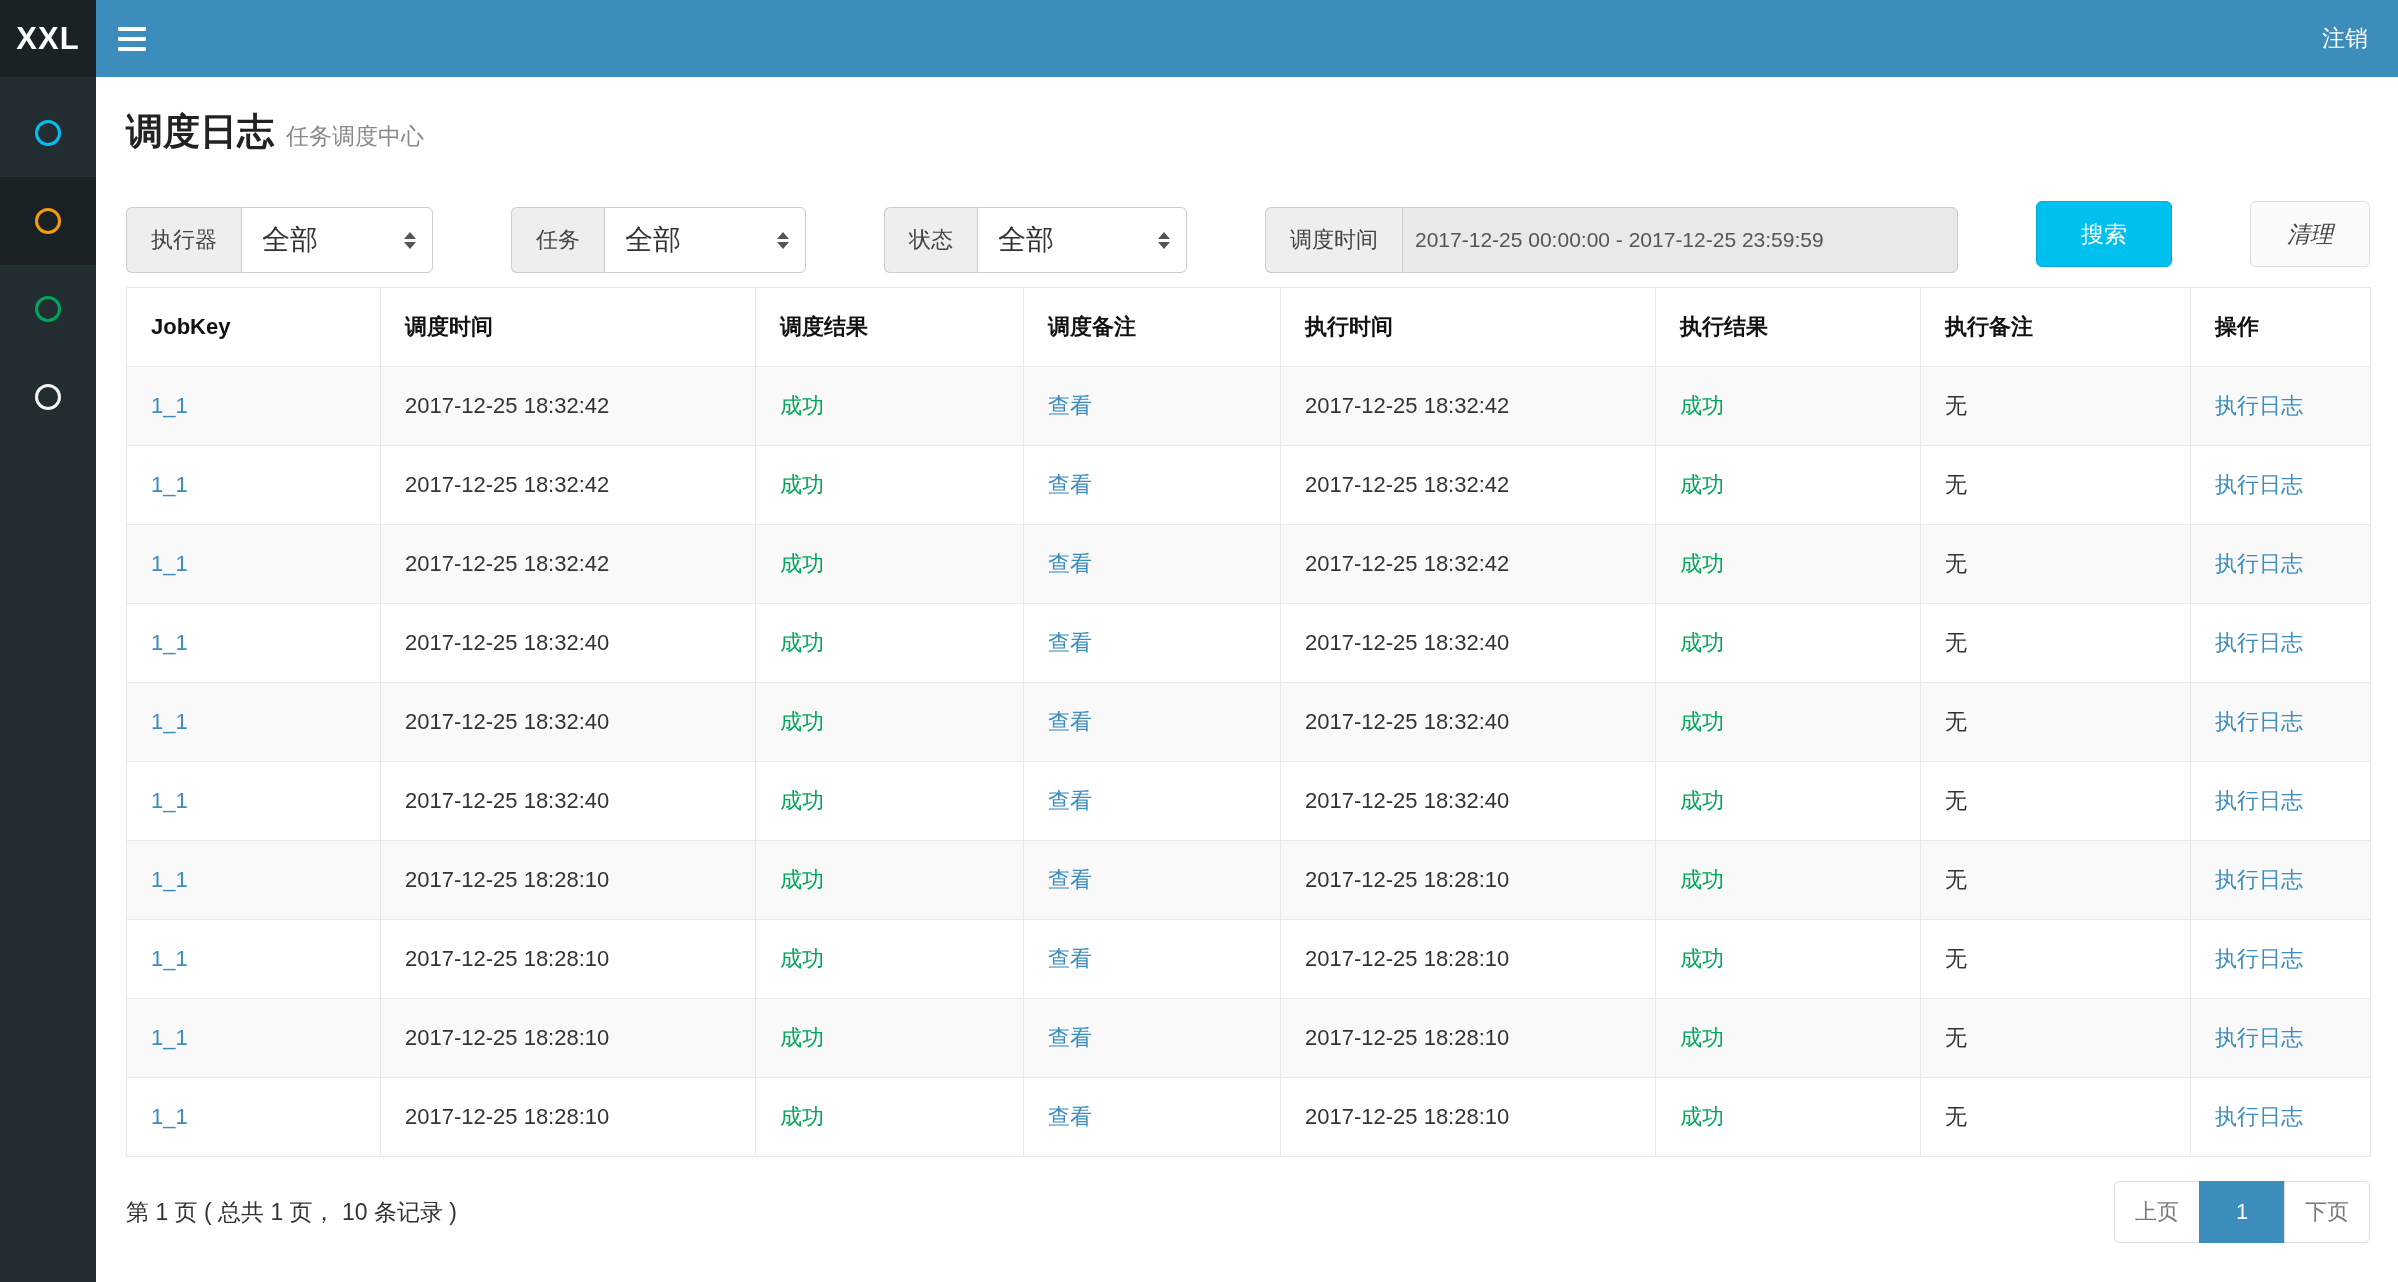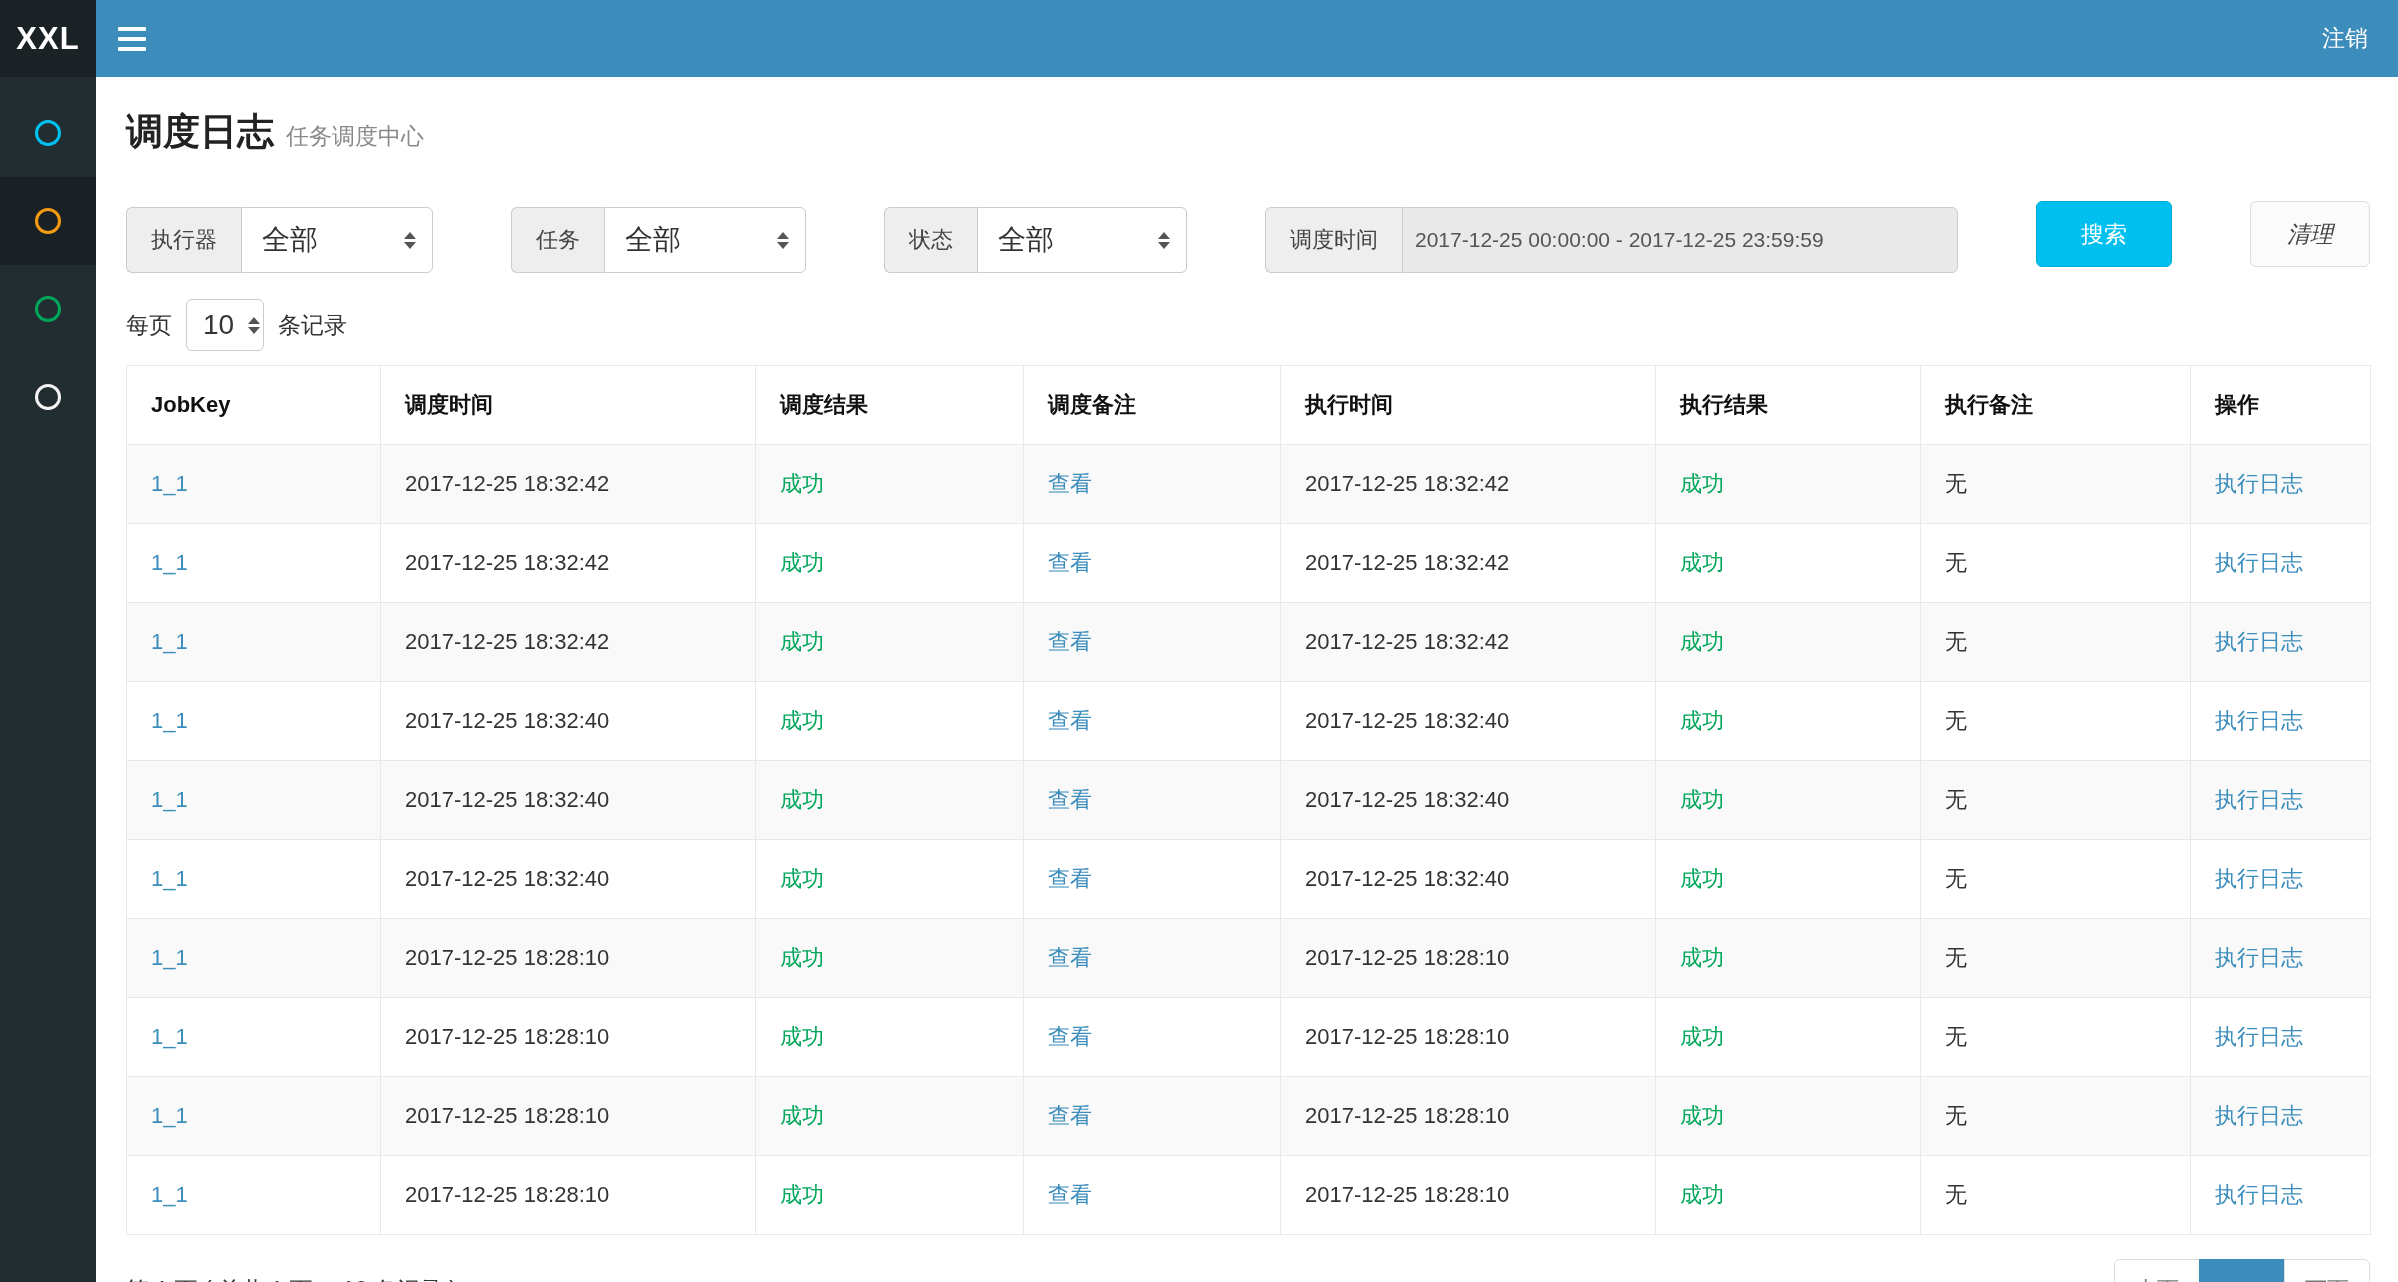--- a/index.html
+++ b/index.html
@@ -160,31 +160,20 @@
 
     <div class="input-group">
       <span class="addon">调度时间</span>
       <input class="date-input" type="text" readonly="" value="2017-12-25 00:00:00 - 2017-12-25 23:59:59" style="">
     </div>
 
     <button class="btn btn-search">搜索</button>
     <button class="btn btn-clear">清理</button>
   </div>
 
-  <div class="page-size-row">
-    <span>每页</span>
-    <div class="selectbox standalone size-select">
-      <span>10</span>
-      <span class="arrows">
-          <span class="tri-up"></span>
-          <span class="tri-down"></span>
-        </span>
-    </div>
-    <span>条记录</span>
-  </div>
 
   <table class="log-table">
     <colgroup>
       <col class="col-jobkey">
         <col class="col-ttime">
         <col class="col-tres">
         <col class="col-tmsg">
       <col class="col-htime">
         <col class="col-hres">
         <col class="col-hmsg">

